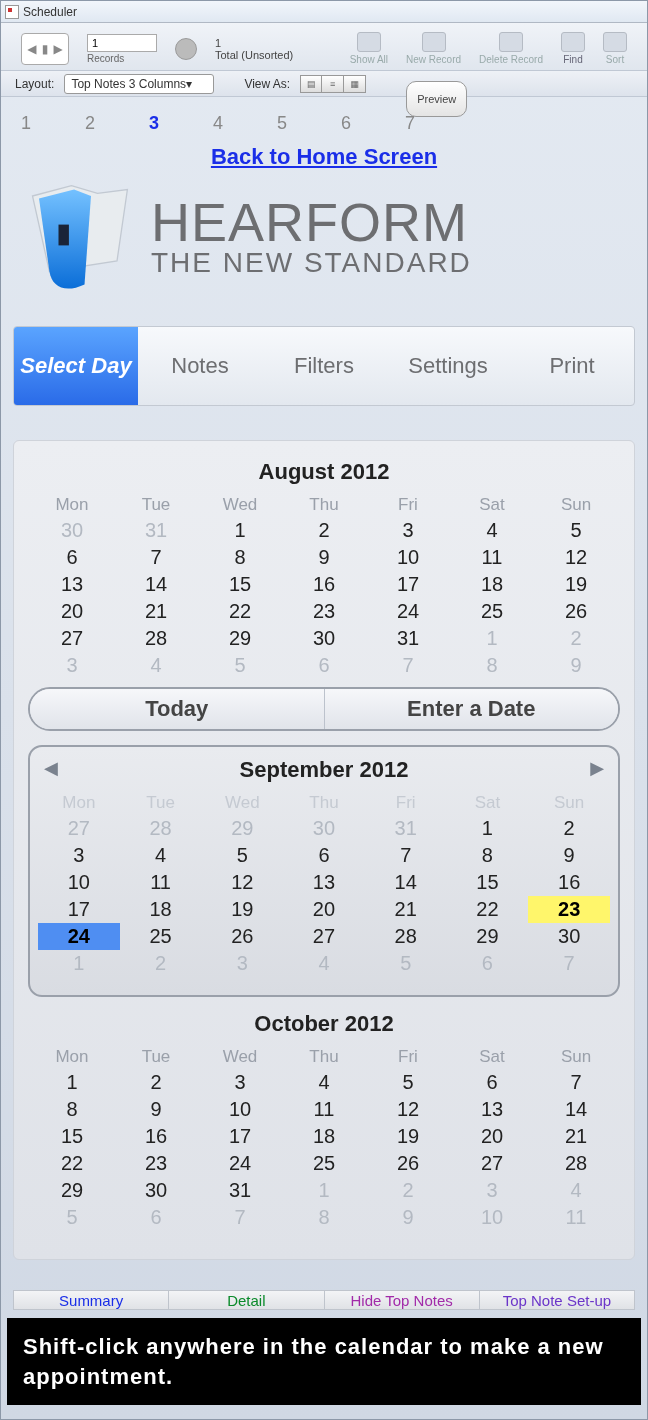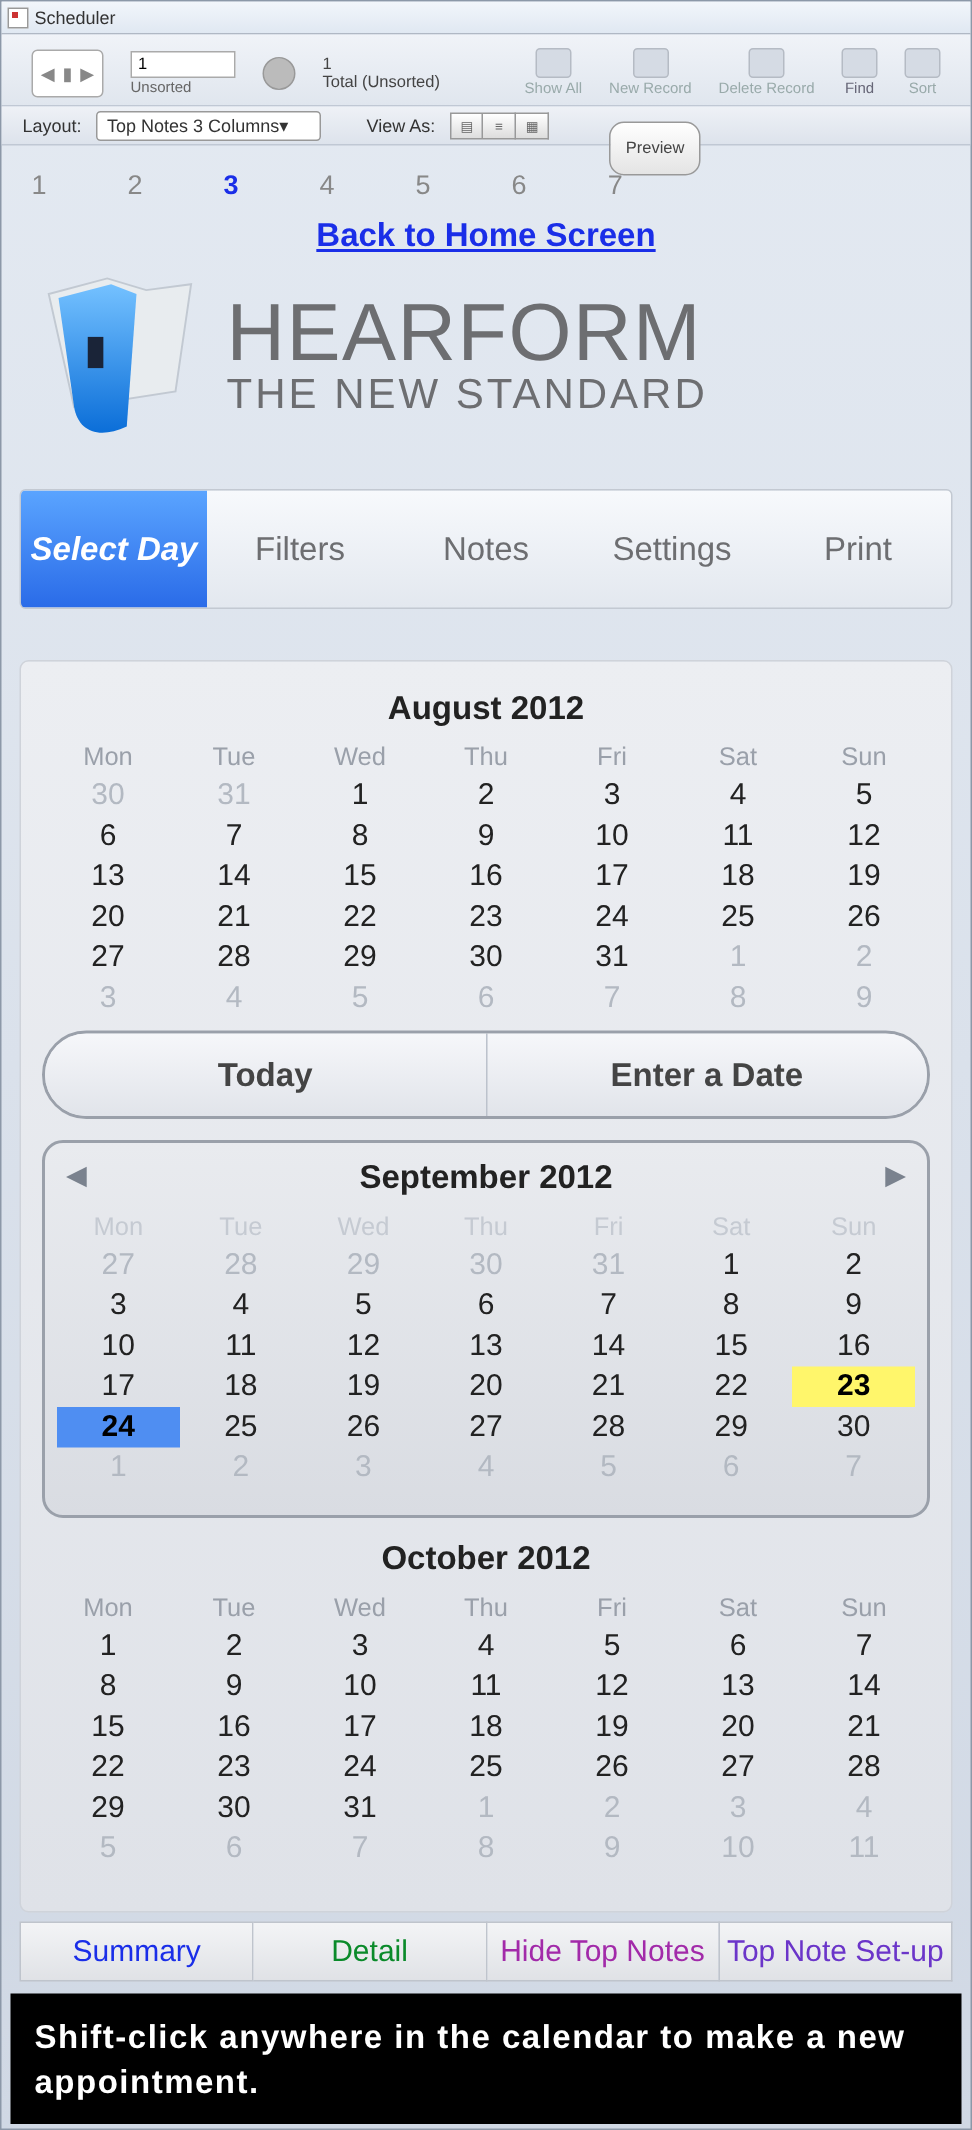--- a/index.html
+++ b/index.html
@@ -128,21 +128,21 @@
 .day-header div { font-size:17px; color:#9aa0aa; padding:2px 0; }
 .week-row div {
   font-size:20px; padding:2px 0; color:#222;
 }
 .week-row div.dim { color:#b3b9c2; }
 .week-row div.sel-blue { background:#4f8ef2; color:#000; font-weight:bold; }
 .week-row div.sel-yellow { background:#fff66b; color:#000; font-weight:bold; }
 
 .tte-row {
   display:flex; margin:8px 6px 14px 6px; border:2px solid #9aa0aa; border-radius:30px; overflow:hidden;
-  height:59px;
+  height:44px;
 }
 .tte-row div {
   flex:1; display:flex; align-items:center; justify-content:center; font-size:22px; font-weight:bold;
   background:linear-gradient(#f6f7fa,#e1e4ea); color:#444;
 }
 .tte-row div + div { border-left:1px solid #bcc2cc; }
 .tte-row div.active { background:linear-gradient(#4e9bff,#1f62d9); color:#fff; }
 
 .month-framed {
   margin:0 6px;
@@ -156,23 +156,24 @@
 }
 .nav-arrow.left { left:14px; }
 .nav-arrow.right { right:14px; }
 .month-framed .day-header div { color:#c5cad2; }
 .month-framed .month-title { font-size:22px; }
 
 .bottom-tabs {
   display:flex; margin:6px 12px 0 12px; gap:0;
 }
 .bottom-tabs div {
-  flex:1; height:40px; display:flex; align-items:center; justify-content:center;
+  flex:1; height:20px; display:flex; align-items:center; justify-content:center;
   background:linear-gradient(#f3f4f6,#e0e2e6); border:1px solid #bfc4cc;
-  font-size:20px;
+  font-size:15px;
+  margin-top:24px;
 }
 .bottom-tabs div + div { border-left:none; }
 .bt-1 { color:#1a2ee8; }
 .bt-2 { color:#0a8a2a; }
 .bt-3 { color:#a22aa9; }
 .bt-4 { color:#6b35c9; }
 
 .tip-banner {
   margin:8px 6px 6px 6px;
   background:#000; color:#fff; padding:14px 16px;
@@ -189,21 +190,21 @@
 </div>
 
 <div class="toolbar">
   <div class="nav-book">
     <span>◀</span>
     <span>▮</span>
     <span>▶</span>
   </div>
   <div class="records-box">
     <input class="record-input" value="1" style="">
-    <span class="records-label">Unsorted</span>
+    <span class="records-label">Records</span>
   </div>
   <div class="pie"></div>
   <div class="total-col">
     <span>1</span>
     <span>Total (Unsorted)</span>
   </div>
   <div class="toolbar-spacer"></div>
   <div class="tool-btn">
       <div class="ico"></div>
       <span>Show All</span>
@@ -270,22 +271,22 @@
       </svg>
       <div class="wordmark">
         <div class="line1">HEARFORM</div>
         <div class="line2">THE NEW STANDARD</div>
       </div>
     </div>
   </div>
 
   <div class="viewtabs" id="viewtabs">
       <div class="active">Select Day</div>
+      <div>Notes</div>
       <div>Filters</div>
-      <div>Notes</div>
       <div>Settings</div>
       <div>Print</div>
     </div>
 
   <div class="cal-panel">
 
     <div class="month-block" id="month-aug">
         <div class="month-title">August 2012</div>
         <div class="day-header">
           <div>Mon</div>

